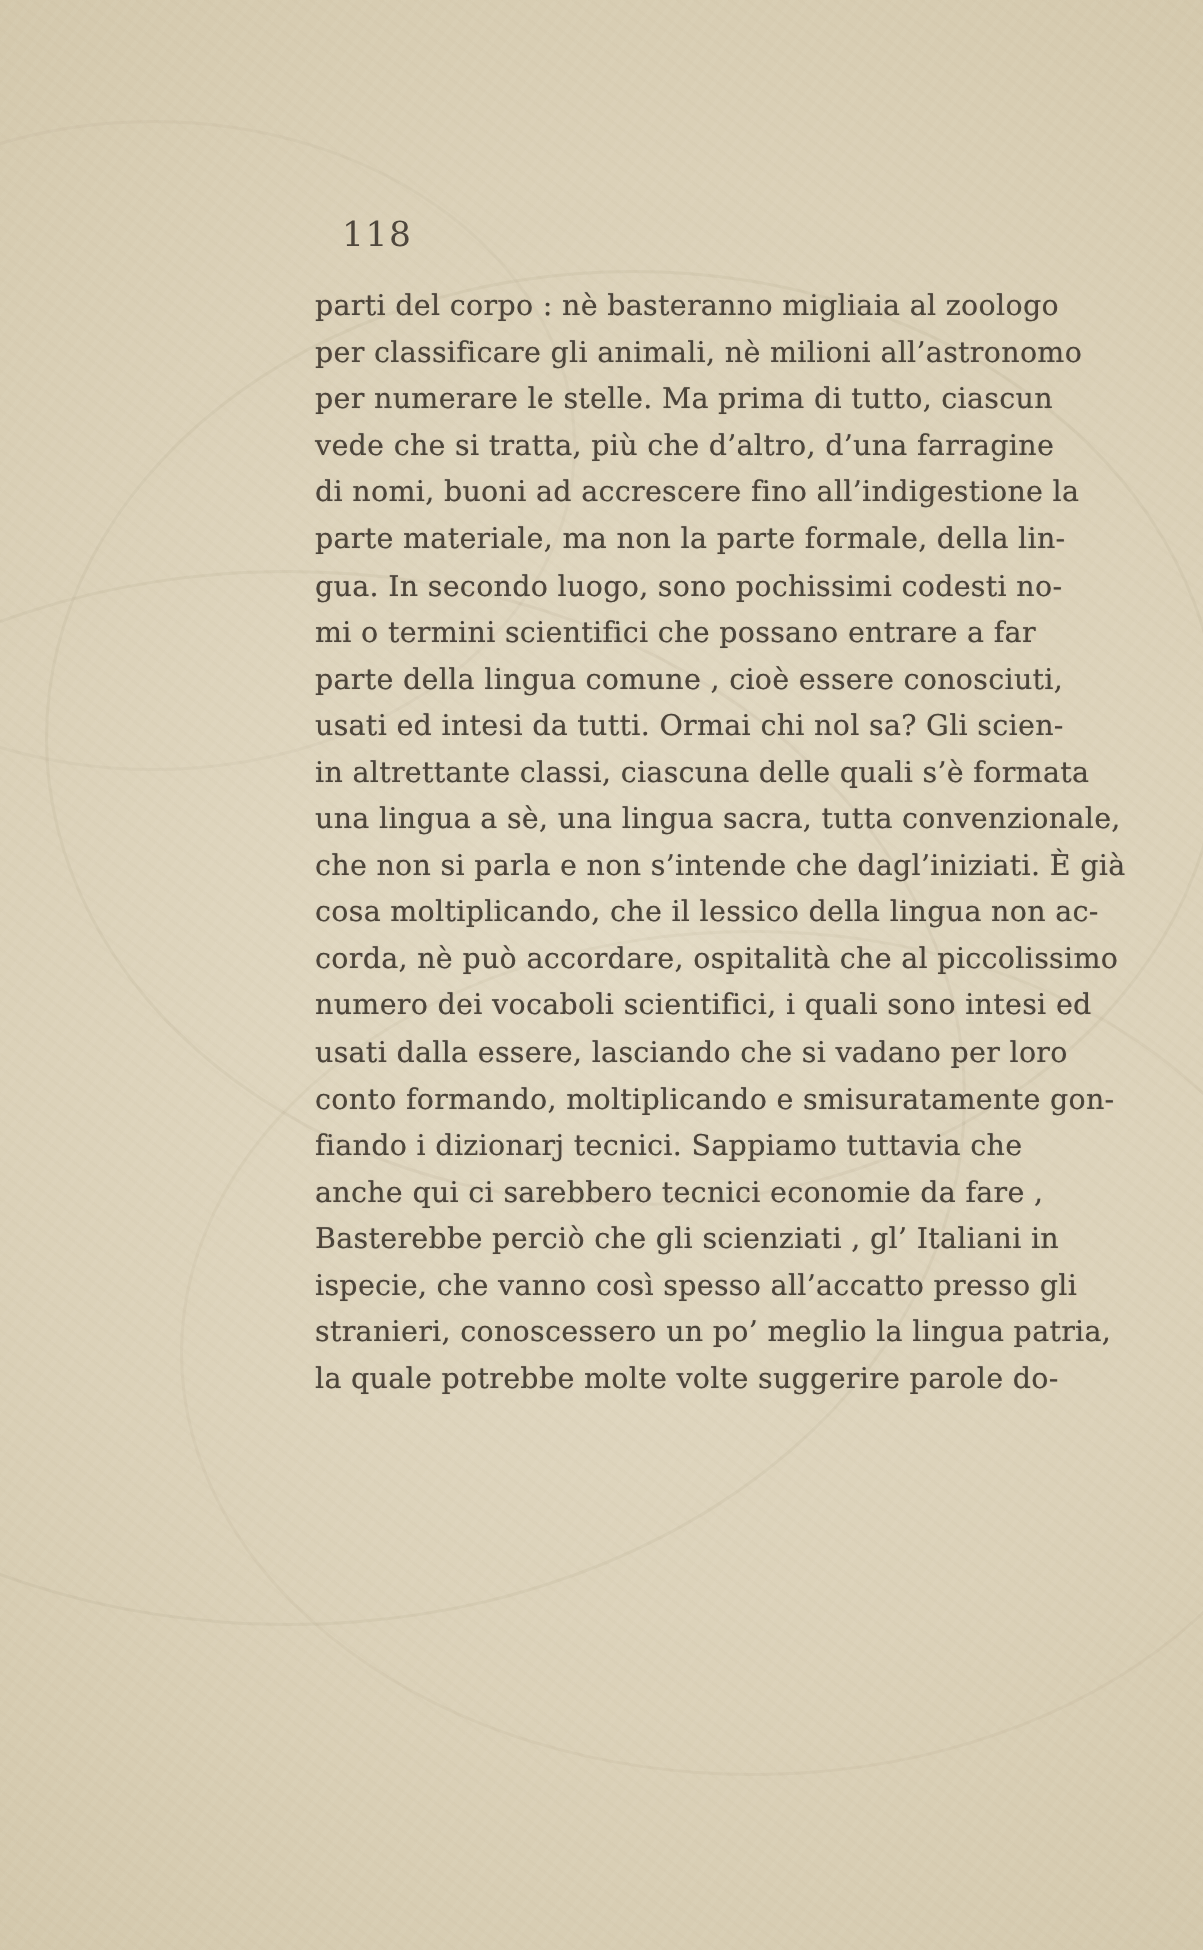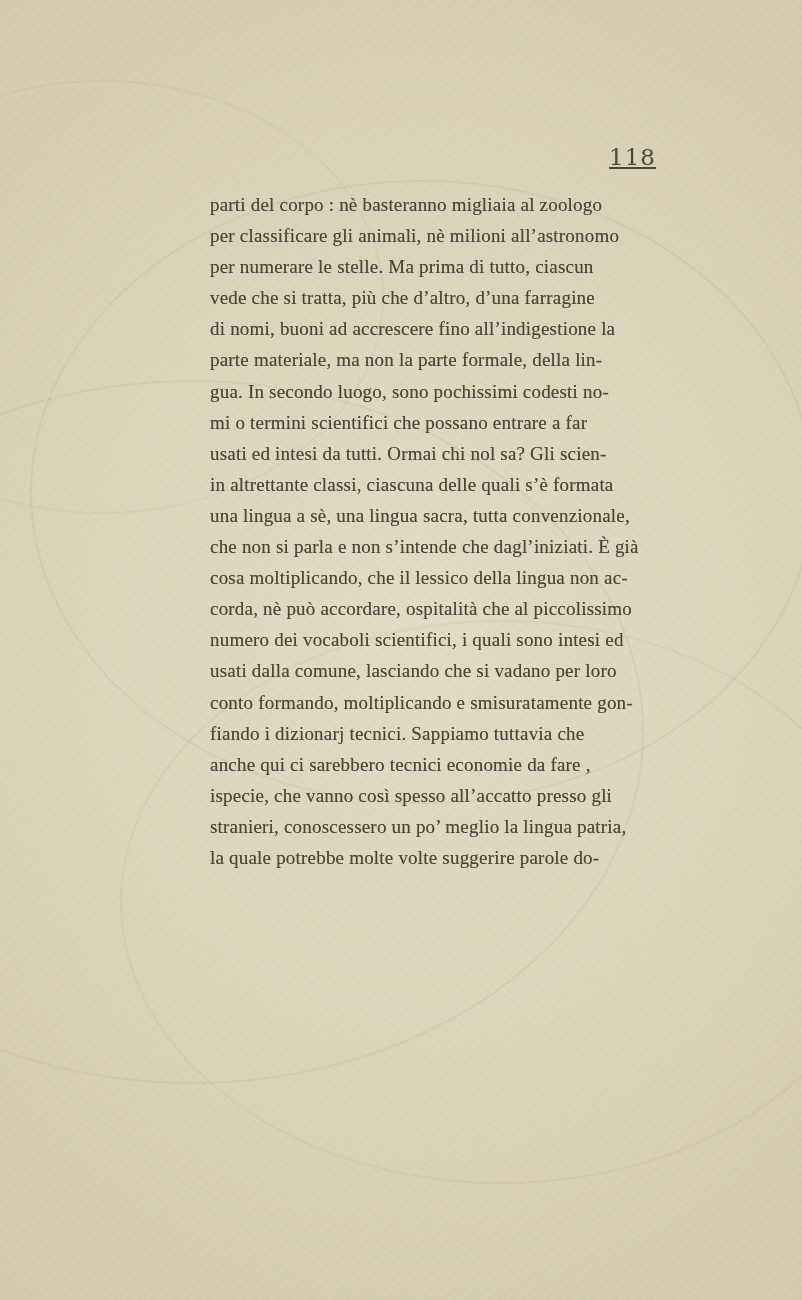--- a/index.html
+++ b/index.html
@@ -45,46 +45,44 @@
   .arc1 { width: 780px; height: 620px; left: 30px;  top: 180px; }
   .arc2 { width: 900px; height: 700px; left: -260px; top: 380px; }
   .arc3 { width: 760px; height: 560px; left: 120px; top: 620px; border-color: rgba(115,98,70,0.06); }
   .arc4 { width: 560px; height: 430px; left: -180px; top: 80px;  border-color: rgba(115,98,70,0.05); }
 
   .page-number {
     position: absolute;
     top: 144px;
     left: 210px;
     width: 428px;
-    text-align: right;
+    text-align: left;
     transform: translateX(18px);
     font-size: 23px;
     letter-spacing: 1px;
     color: #4e463c;
-    text-decoration: underline;
   }
 
   .text-block {
     position: absolute;
     left: 210px;
     top: 189px;
     width: 429px;
     color: #4c443a;
   }
 
   .line {
     font-size: 19px;
     line-height: 31.1px;
     height: 31.1px;
     white-space: nowrap;
     letter-spacing: 0.2px;
     text-align: justify;
     text-align-last: justify;
     text-shadow: 0 0 0.6px rgba(76,68,58,0.55);
-    font-family: Liberation Serif, serif;
   }
   
   .line::after { content: ""; display: inline-block; width: 100%; }
 </style>
 </head>
 <body>
 
 <div class="scan-page">
 
   <div class="arc arc1"></div>
@@ -97,29 +95,31 @@
 
   <div class="text-block">
     <div class="line">parti del corpo : nè basteranno migliaia al zoologo</div>
     <div class="line">per classificare gli animali, nè milioni all’astronomo</div>
     <div class="line">per numerare le stelle. Ma prima di tutto, ciascun</div>
     <div class="line">vede che si tratta, più che d’altro, d’una farragine</div>
     <div class="line">di nomi, buoni ad accrescere fino all’indigestione la</div>
     <div class="line">parte materiale, ma non la parte formale, della lin-</div>
     <div class="line">gua. In secondo luogo, sono pochissimi codesti no-</div>
     <div class="line">mi o termini scientifici che possano entrare a far</div>
+    <div class="line">parte della lingua comune , cioè essere conosciuti,</div>
     <div class="line">usati ed intesi da tutti. Ormai chi nol sa? Gli scien-</div>
     <div class="line">in altrettante classi, ciascuna delle quali s’è formata</div>
     <div class="line">una lingua a sè, una lingua sacra, tutta convenzionale,</div>
     <div class="line">che non si parla e non s’intende che dagl’iniziati. È già</div>
     <div class="line">cosa moltiplicando, che il lessico della lingua non ac-</div>
     <div class="line">corda, nè può accordare, ospitalità che al piccolissimo</div>
     <div class="line">numero dei vocaboli scientifici, i quali sono intesi ed</div>
-    <div class="line">usati dalla comune, lasciando che si vadano per loro</div>
+    <div class="line">usati dalla essere, lasciando che si vadano per loro</div>
     <div class="line">conto formando, moltiplicando e smisuratamente gon-</div>
     <div class="line">fiando i dizionarj tecnici. Sappiamo tuttavia che</div>
     <div class="line">anche qui ci sarebbero tecnici economie da fare ,</div>
+    <div class="line">Basterebbe perciò che gli scienziati , gl’ Italiani in</div>
     <div class="line">ispecie, che vanno così spesso all’accatto presso gli</div>
     <div class="line">stranieri, conoscessero un po’ meglio la lingua patria,</div>
     <div class="line">la quale potrebbe molte volte suggerire parole do-</div>
   </div>
 
 </div>
 
 </body></html>

